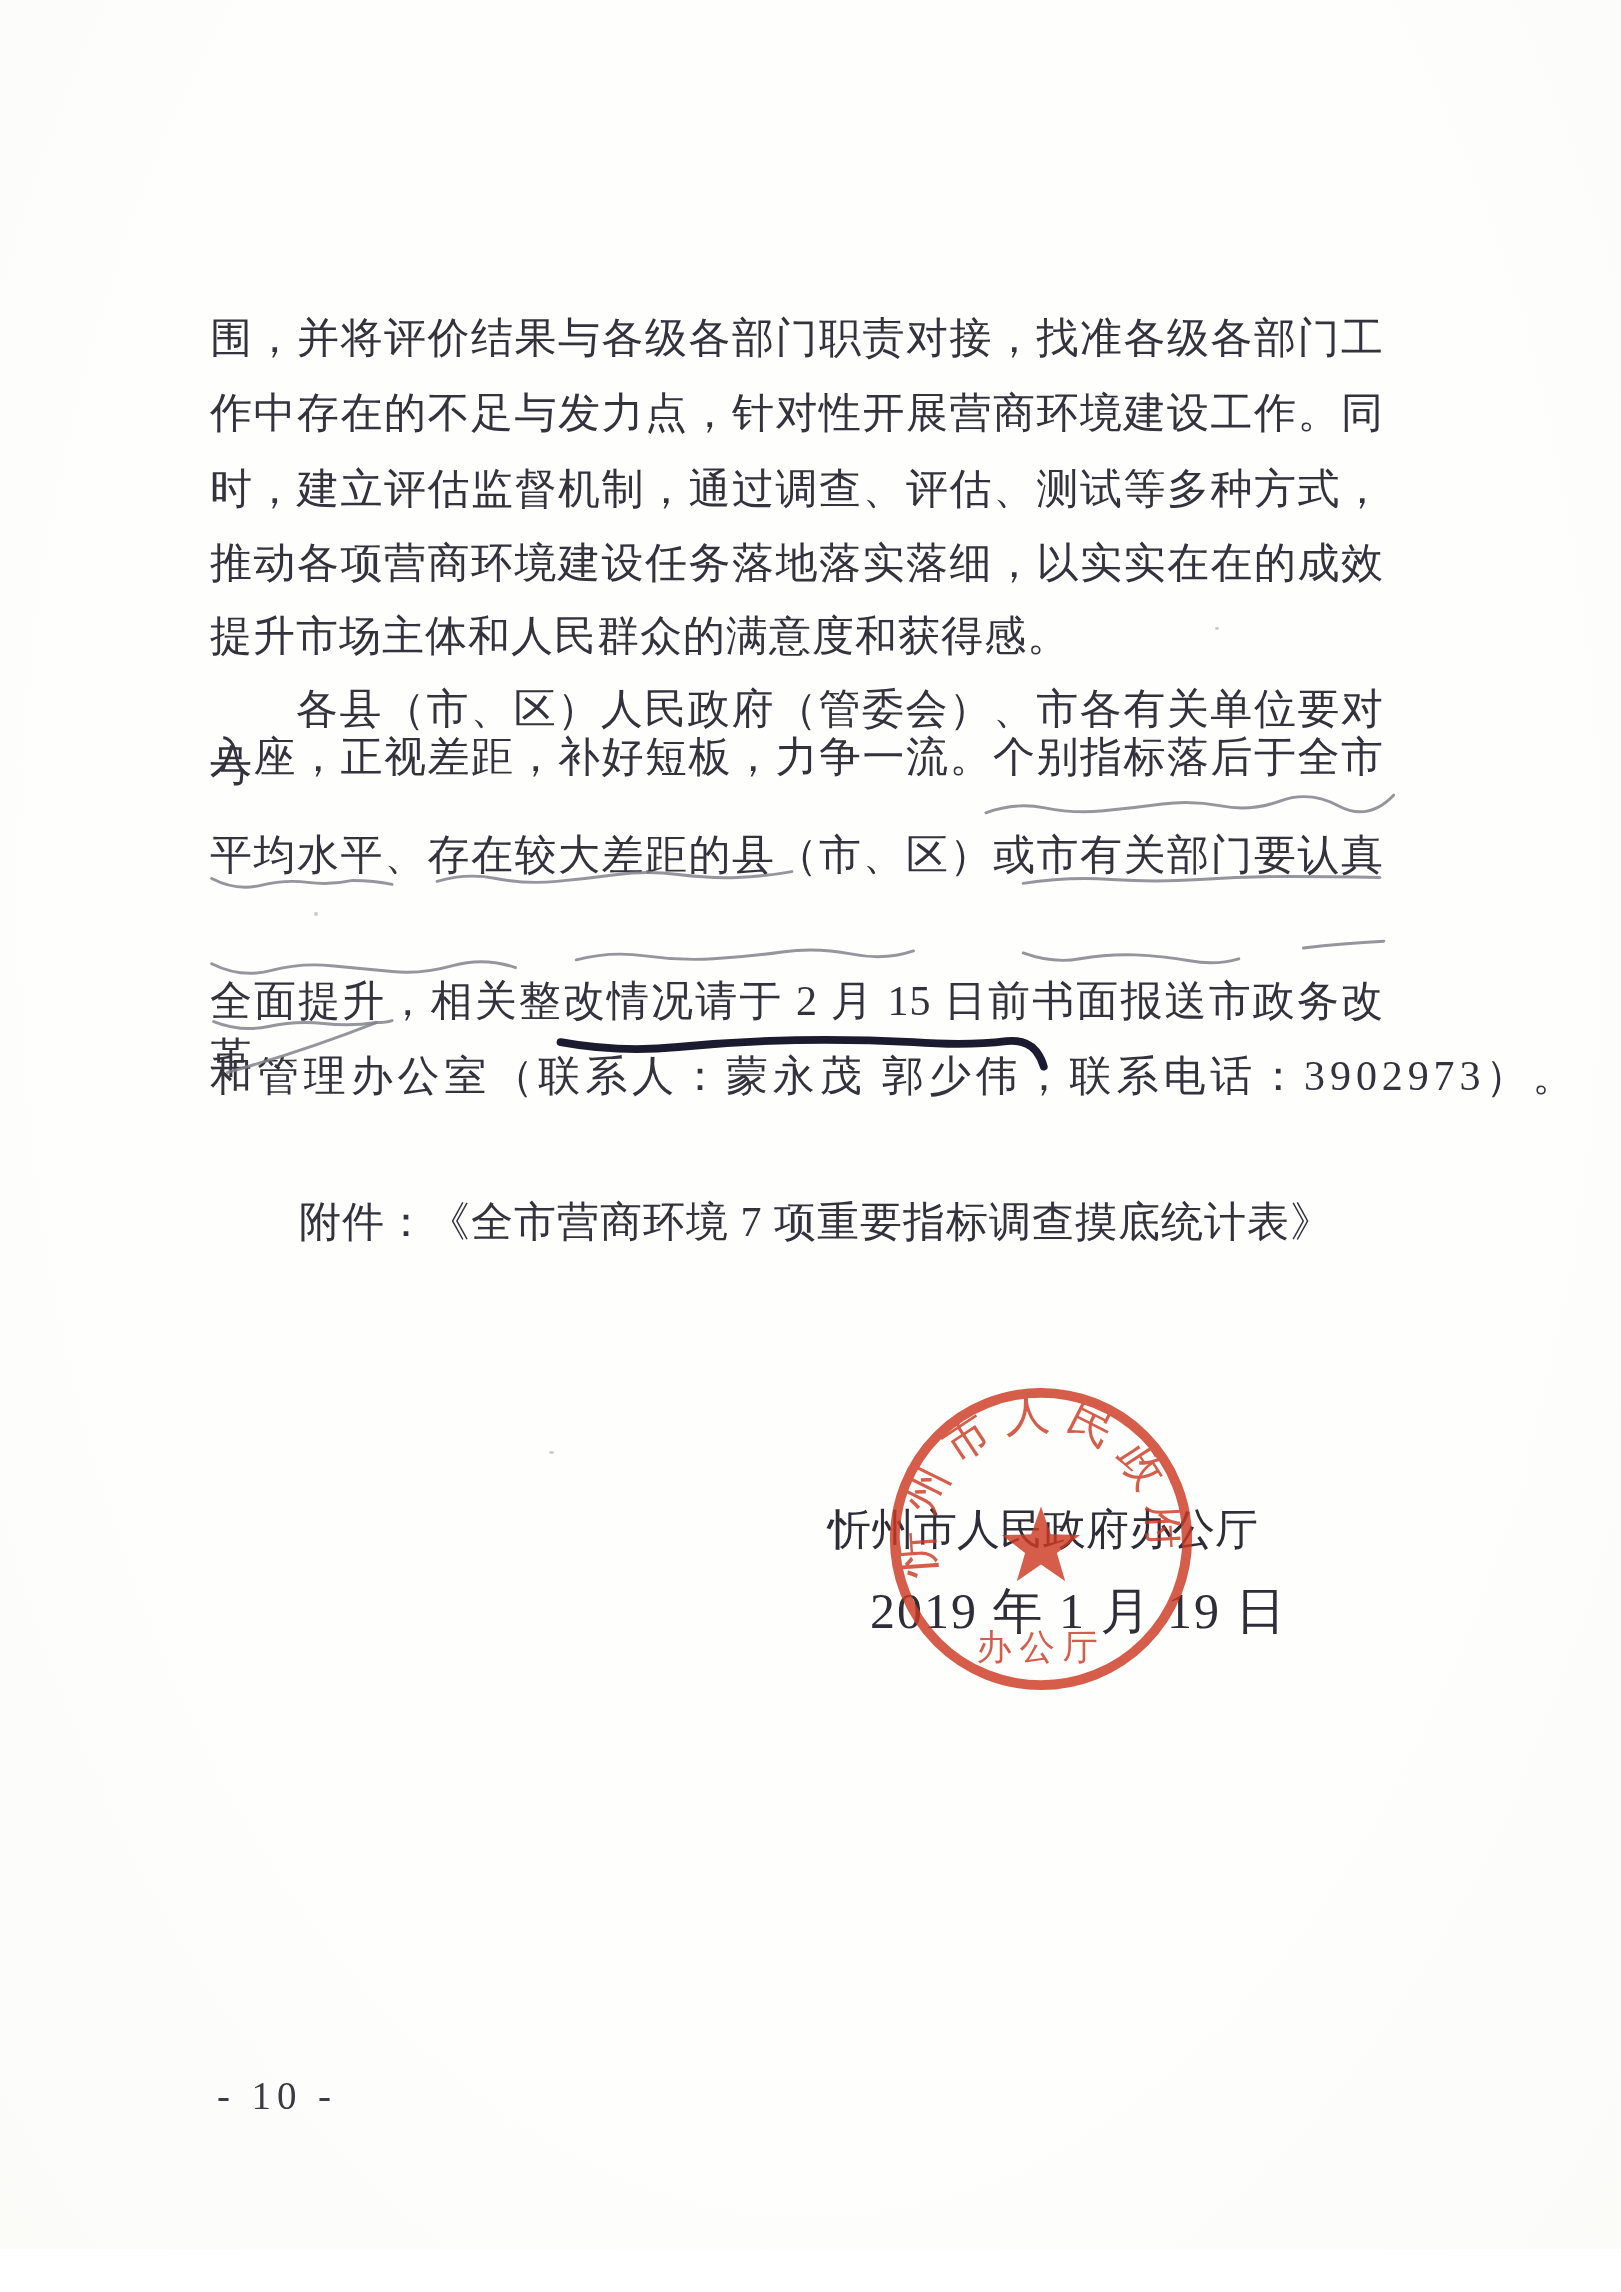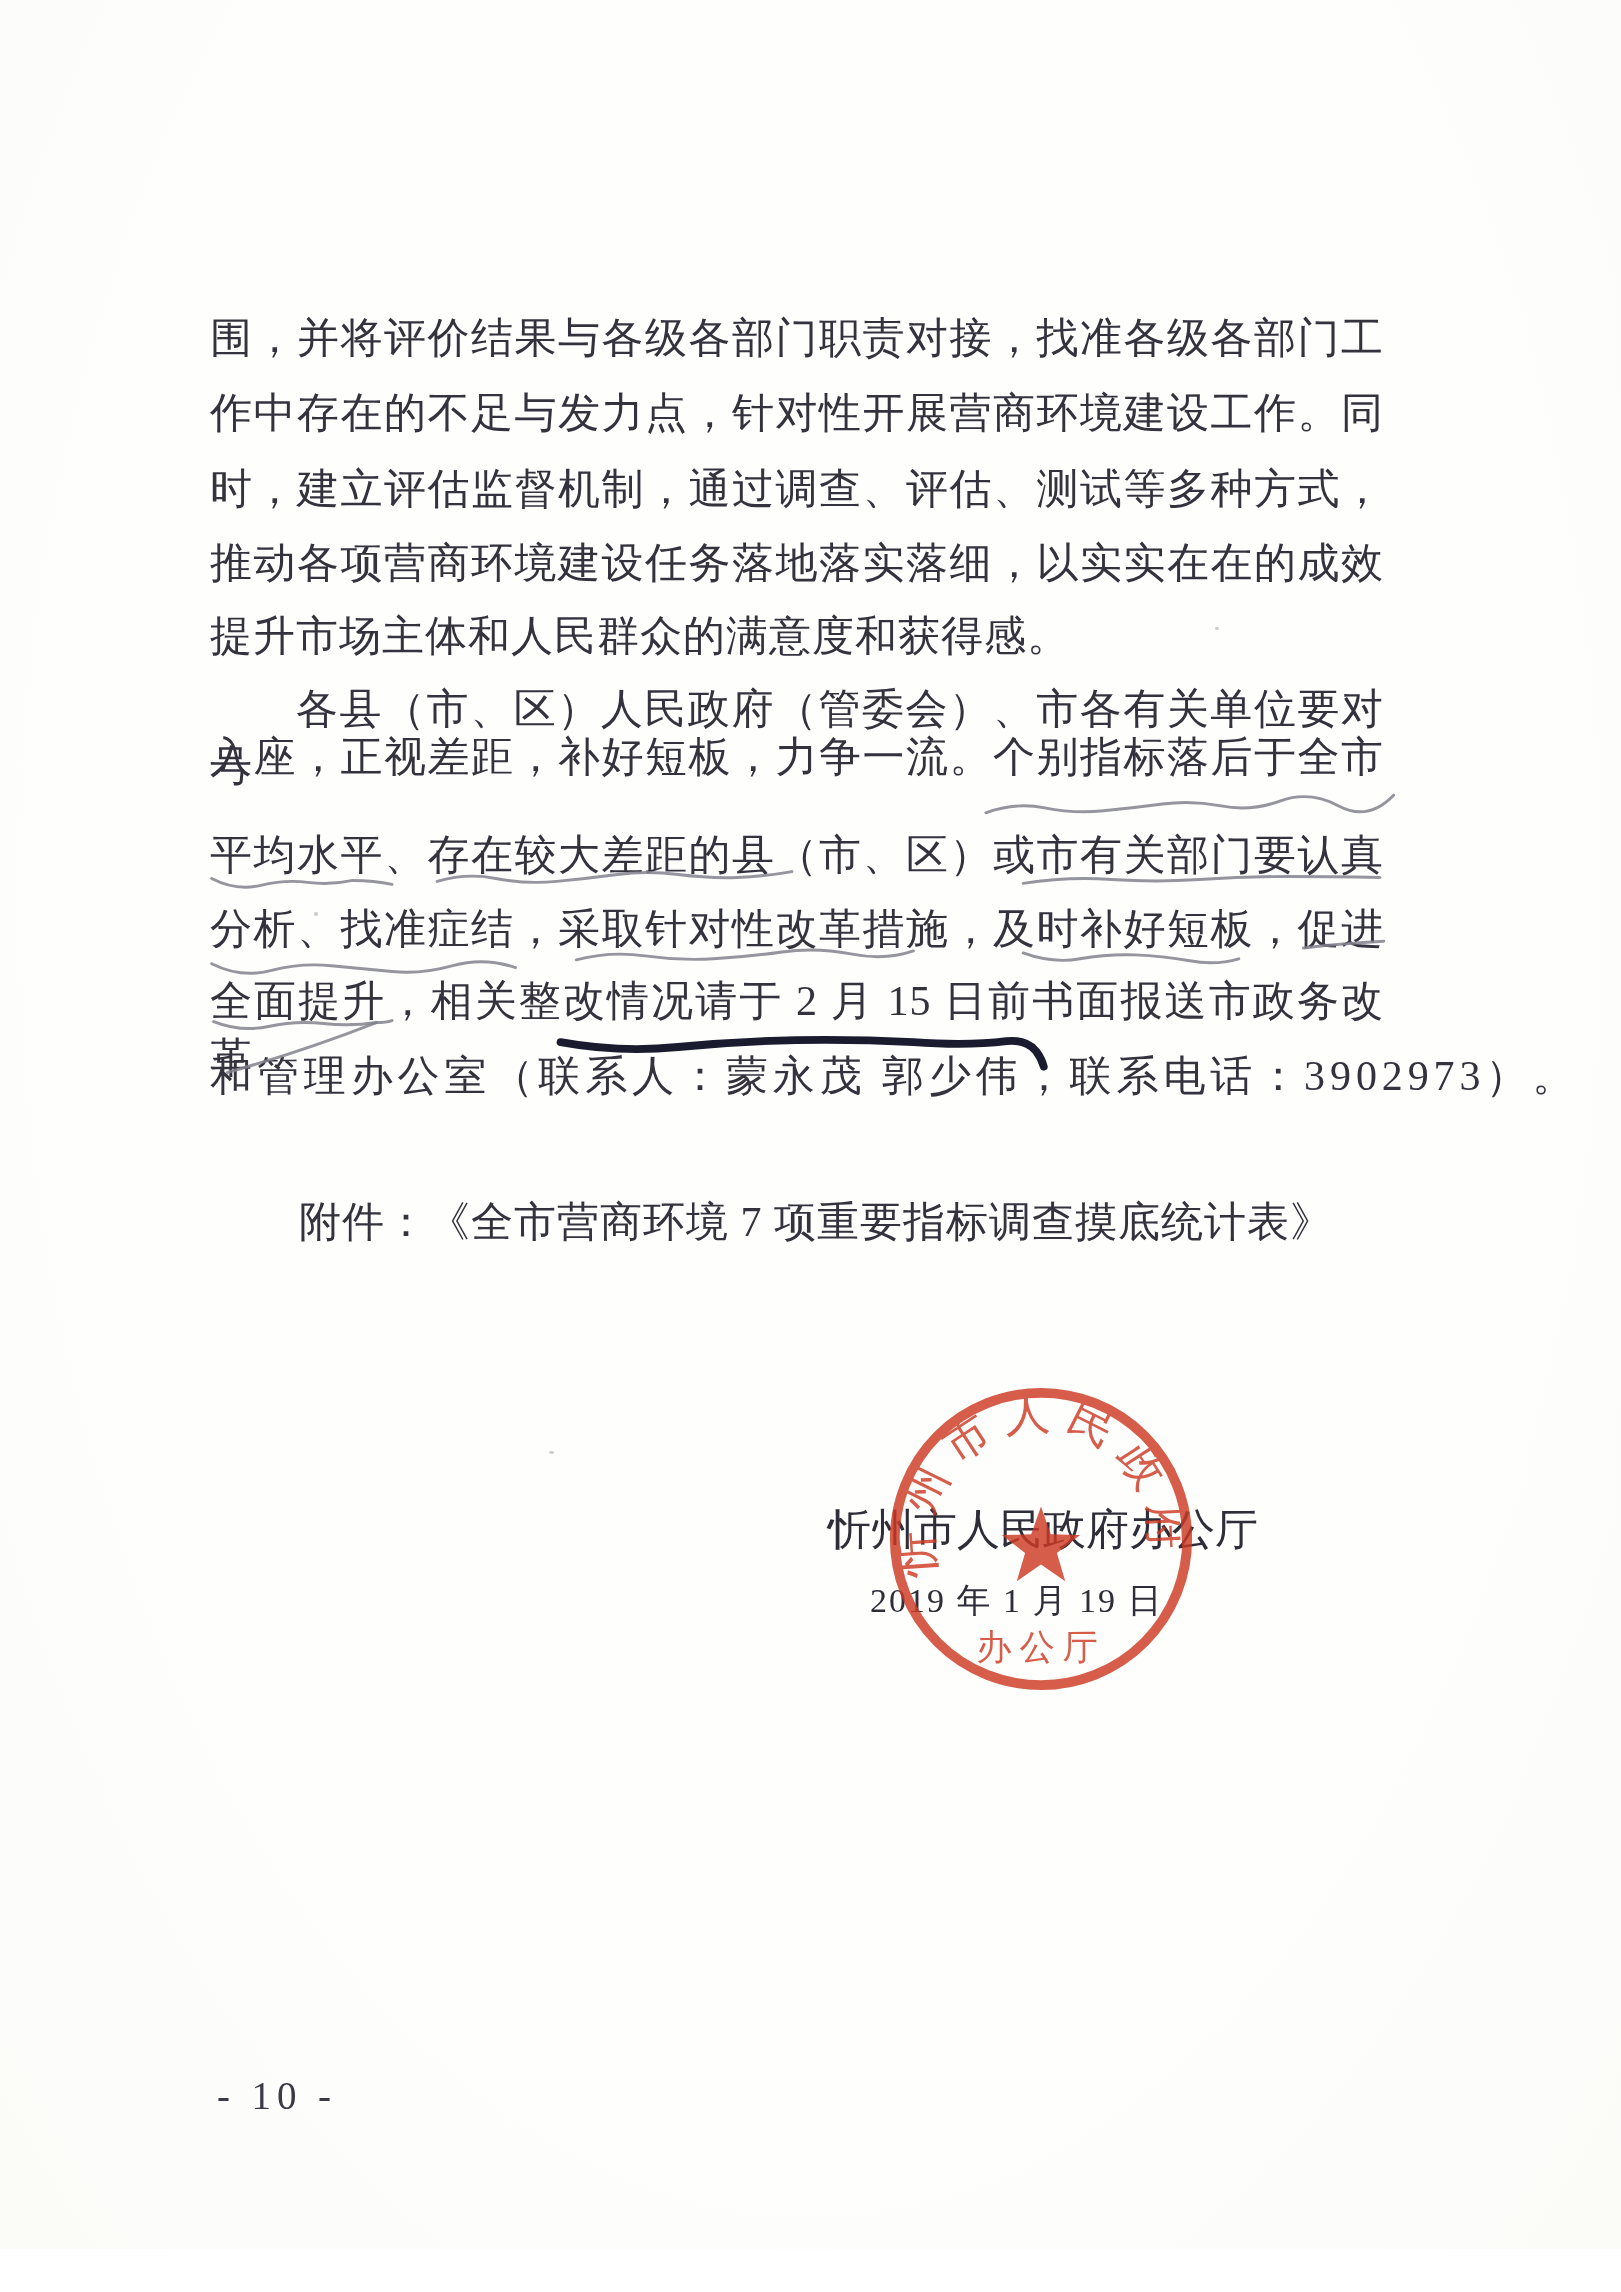--- a/index.html
+++ b/index.html
@@ -32,21 +32,21 @@
     font-size:42px;letter-spacing:1px;color:#34323d;
     text-indent:89px;white-space:nowrap;
   }
   .signature{
     position:absolute;left:828px;top:1501px;
     font-size:43px;letter-spacing:0px;color:#2e2d38;
     white-space:nowrap;z-index:2;text-align:right;
   }
   .docdate{
     position:absolute;left:870px;top:1578px;
-    font-size:34px;letter-spacing:2px;color:#2e2d38;
+    font-size:50px;letter-spacing:2px;color:#2e2d38;
     white-space:nowrap;z-index:2;
   }
   .pagenum{
     position:absolute;left:217px;top:2041px;
     font-size:39px;letter-spacing:5.9px;color:#3c3a46;margin-top:32px;
   }
   .seal{
     position:absolute;left:885px;top:1383px;
     width:312px;height:312px;z-index:3;
     opacity:.82;
@@ -66,21 +66,20 @@
 <div class="page">
 
   <div class="bodyline just" style="top:310px">围，并将评价结果与各级各部门职责对接，找准各级各部门工</div>
   <div class="bodyline just" style="top:385px">作中存在的不足与发力点，针对性开展营商环境建设工作。同</div>
   <div class="bodyline just" style="top:461px">时，建立评估监督机制，通过调查、评估、测试等多种方式，</div>
   <div class="bodyline just" style="top:535px">推动各项营商环境建设任务落地落实落细，以实实在在的成效</div>
   <div class="bodyline" style="top:608px">提升市场主体和人民群众的满意度和获得感。</div>
   <div class="bodyline just indent2" style="top:681px">各县（市、区）人民政府（管委会）、市各有关单位要对号</div>
   <div class="bodyline just" style="top:729px">入座，正视差距，补好短板，力争一流。个别指标落后于全市</div>
   <div class="bodyline just" style="top:827px">平均水平、存在较大差距的县（市、区）或市有关部门要认真</div>
-  <div class="bodyline just" style="top:901px">分析、找准症结，采取针对性改革措施，及时补好短板，促进</div>
   <div class="bodyline just" style="top:973px">全面提升，相关整改情况请于 2 月 15 日前书面报送市政务改革</div>
   <div class="bodyline wide" style="top:1048px">和管理办公室（联系人：蒙永茂 郭少伟，联系电话：3902973）。</div>
 
   <div class="attachment">附件：《全市营商环境 7 项重要指标调查摸底统计表》</div>
 
   <div class="signature">忻州市人民政府办公厅</div>
   <div class="docdate">2019 年 1 月 19 日</div>
 
   <div class="pagenum">- 10 -</div>
 

